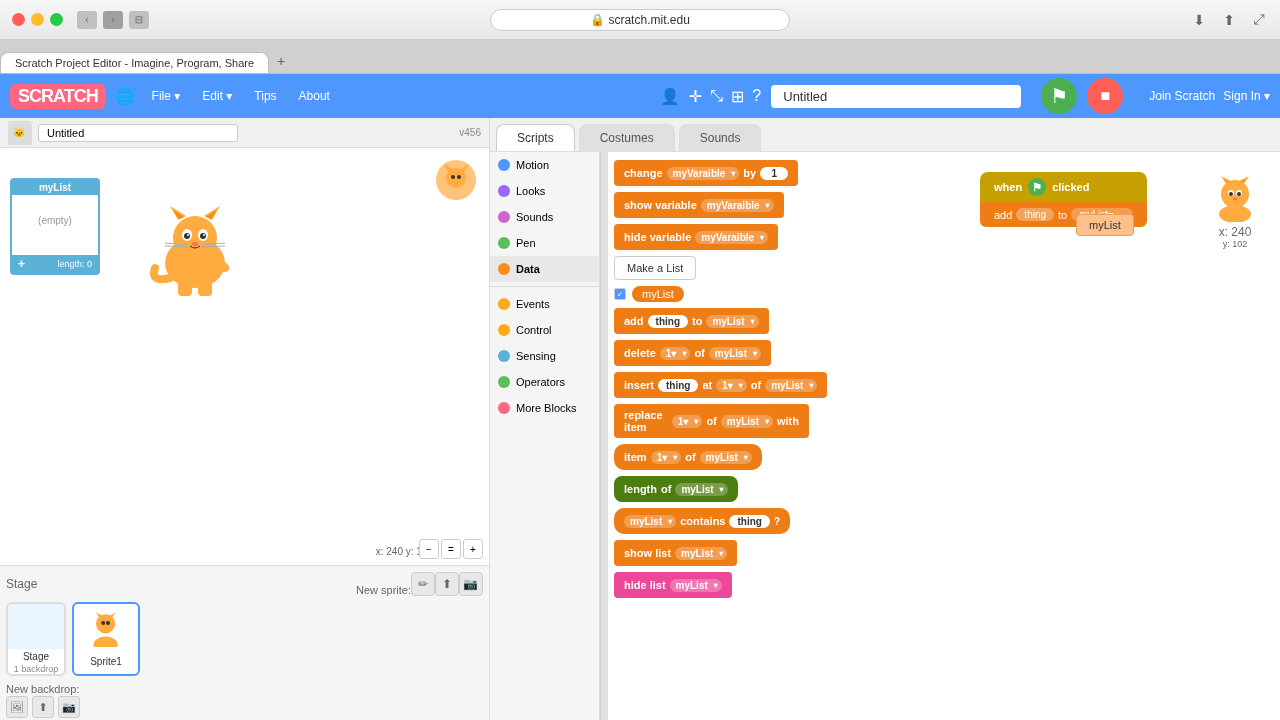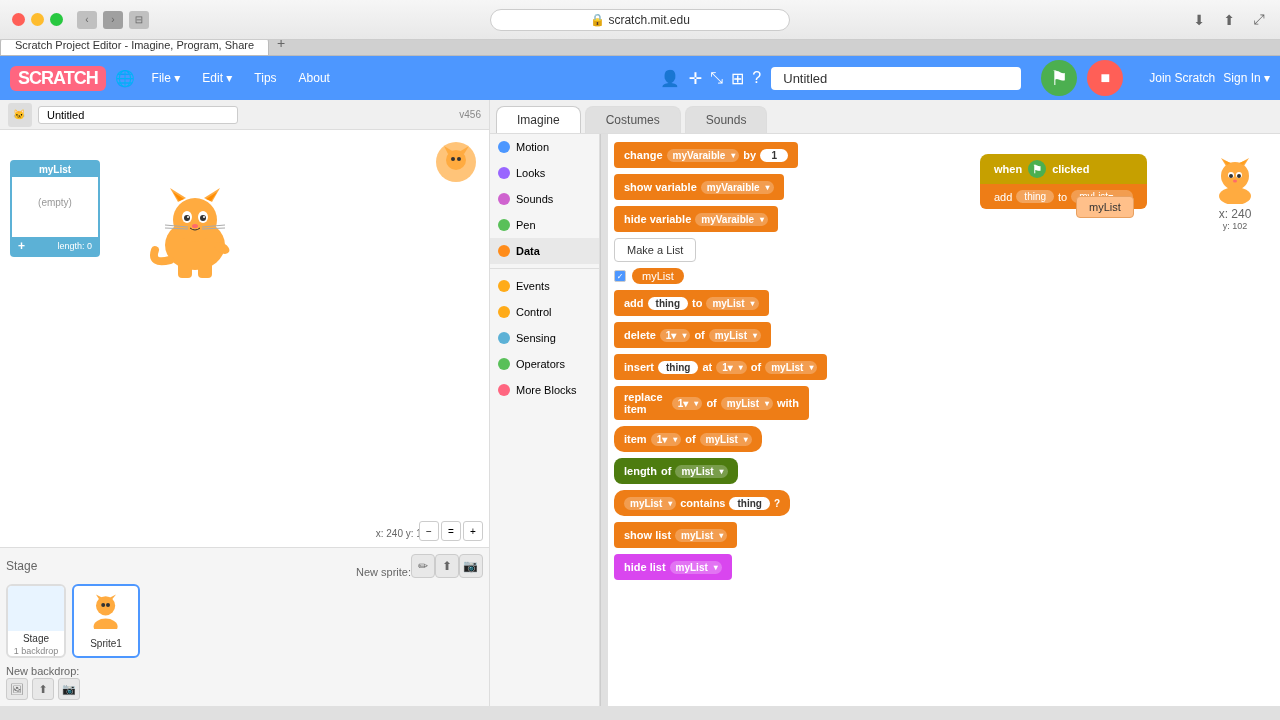--- a/index.html
+++ b/index.html
@@ -56,21 +56,21 @@
       right: 10px;
       display: flex;
       gap: 8px;
       align-items: center;
     }
     .icon-circle { width: 22px; height: 22px; border-radius: 50%; display: flex; align-items: center; justify-content: center; font-size: 14px; color: #666; }
 
     
     .browser-tabs {
       background: #d0d0d0;
-      height: 16px;
+      height: 34px;
       display: flex;
       align-items: flex-end;
       border-bottom: 1px solid #bbb;
     }
     .browser-tab {
       background: #f0f0f0;
       border: 1px solid #bbb;
       border-bottom: none;
       border-radius: 8px 8px 0 0;
       padding: 4px 14px;
@@ -744,21 +744,21 @@
             <div class="backdrop-icon-btn">⬆</div>
             <div class="backdrop-icon-btn">📷</div>
           </div>
         </div>
       </div>
     </div>
 
     <div class="right-panel">
 
       <div class="tabs-bar">
-        <button class="tab-btn active">Imagine</button>
+        <button class="tab-btn active">Scripts</button>
         <button class="tab-btn">Costumes</button>
         <button class="tab-btn">Sounds</button>
       </div>
 
       <div class="blocks-panel">
 
         <div class="categories">
           <div class="cat-item">
             <div class="cat-dot" style="background:#4C97FF;"></div>
             <span>Motion</span>
@@ -902,21 +902,21 @@
           </div>
 
           <div>
             <div class="block orange" style="background:#ee7d16;">
               <span>show list</span>
               <span class="block-dropdown">myList</span>
             </div>
           </div>
 
           <div>
-            <div class="block orange" style="background:#d946ef;text-align:center;">
+            <div class="block orange" style="background:#ec4899;text-align:center;">
               <span>hide list</span>
               <span class="block-dropdown">myList</span>
             </div>
           </div>
 
         </div>
 
         <div class="script-canvas">
 
           <div class="script-block-container">

